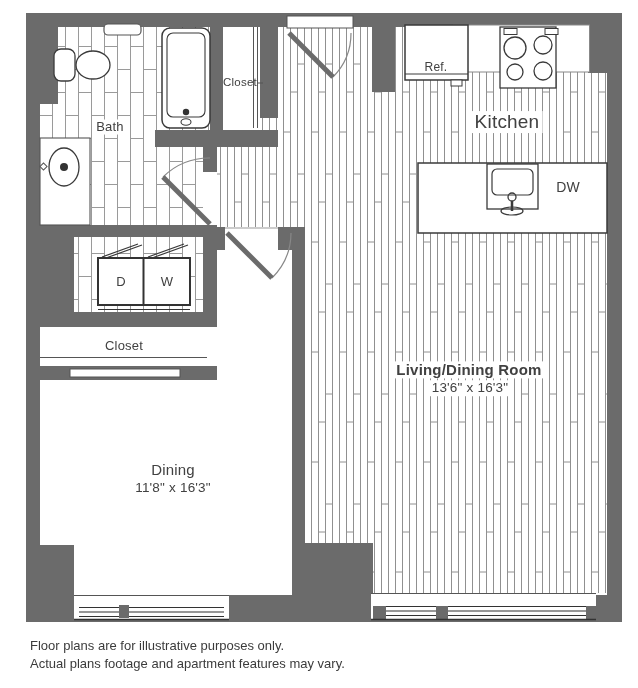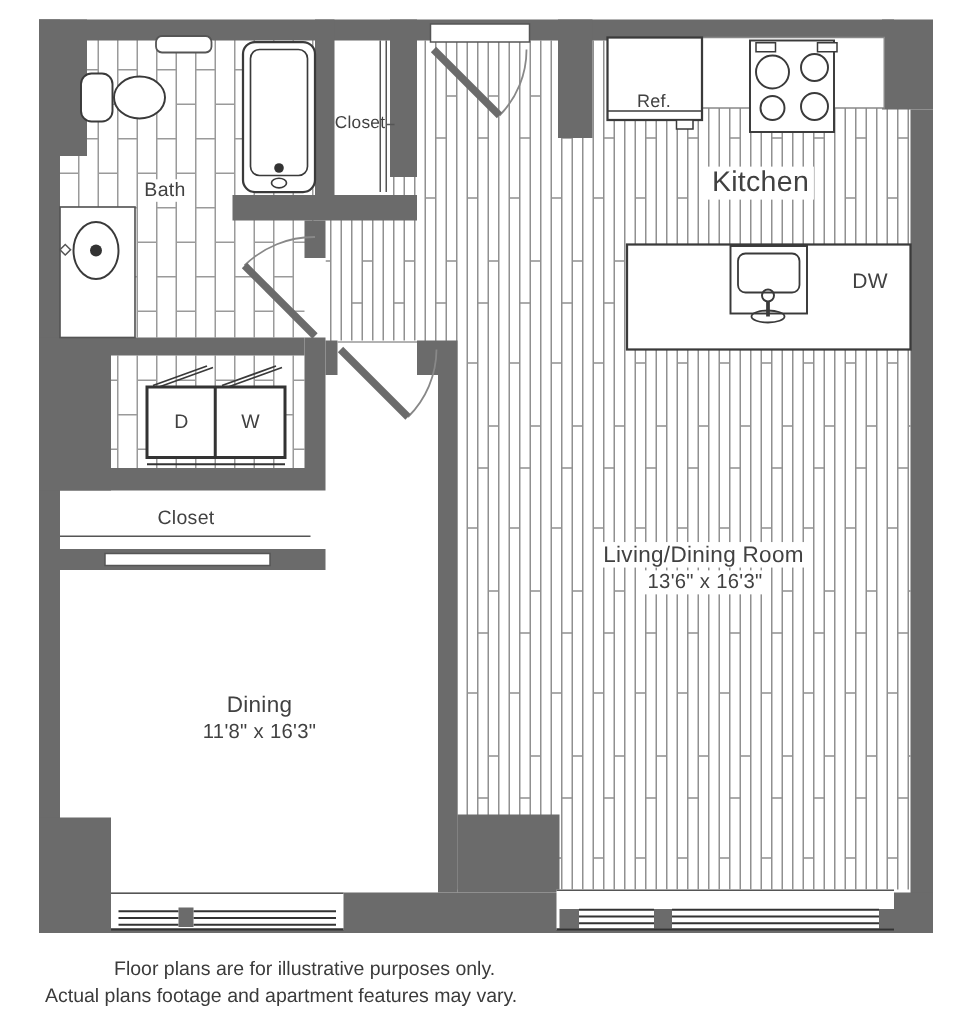--- a/index.html
+++ b/index.html
@@ -154,25 +154,25 @@
     <path d="M225 228 H278" stroke="#999" stroke-width="1"></path>
     <path d="M272 278 A64 64 0 0 0 291 233" fill="none" stroke="#888" stroke-width="1.2"></path>
     <path d="M227 233 L272 278" stroke="#6b6b6b" stroke-width="5"></path>
   </g>
 </svg>
 
 <div class="lbl lbl-bath" style="left:110px;top:127px;">Bath</div>
 <div class="lbl nobg lbl-closet-sm" style="left:240px;top:83px;">Closet</div>
 <div class="lbl lbl-kitchen" style="left:507px;top:122px;">Kitchen</div>
 <div class="lbl nobg lbl-ref" style="left:436px;top:52px;margin-top:16px;">Ref.</div>
-<div class="lbl nobg lbl-dw" style="left:580px;top:187px;">DW</div>
+<div class="lbl nobg lbl-dw" style="left:568px;top:187px;">DW</div>
 <div class="lbl nobg lbl-appl" style="left:121px;top:282px;">D</div>
 <div class="lbl nobg lbl-appl" style="left:167px;top:282px;">W</div>
 <div class="lbl nobg lbl-closet" style="left:124px;top:346px;">Closet</div>
 <div class="lbl nobg room-name" style="left:173px;top:470px;">Dining</div>
 <div class="lbl nobg room-dims" style="left:173px;top:488px;">11'8" x 16'3"</div>
-<div class="lbl room-name" style="left:469px;top:370px;">Living/Dining Room</div>
+<div class="lbl room-name" style="left:469px;top:370px;font-weight:bold;">Living/Dining Room</div>
 <div class="lbl room-dims" style="left:470px;top:388px;">13'6" x 16'3"</div>
 
-<div class="footer-line" style="top:638px;margin-left:46px;">Floor plans are for illustrative purposes only.</div>
+<div class="footer-line" style="top:638px;">Floor plans are for illustrative purposes only.</div>
 <div class="footer-line" style="top:656px;">Actual plans footage and apartment features may vary.</div>
 
 </div>
 
 </body></html>

